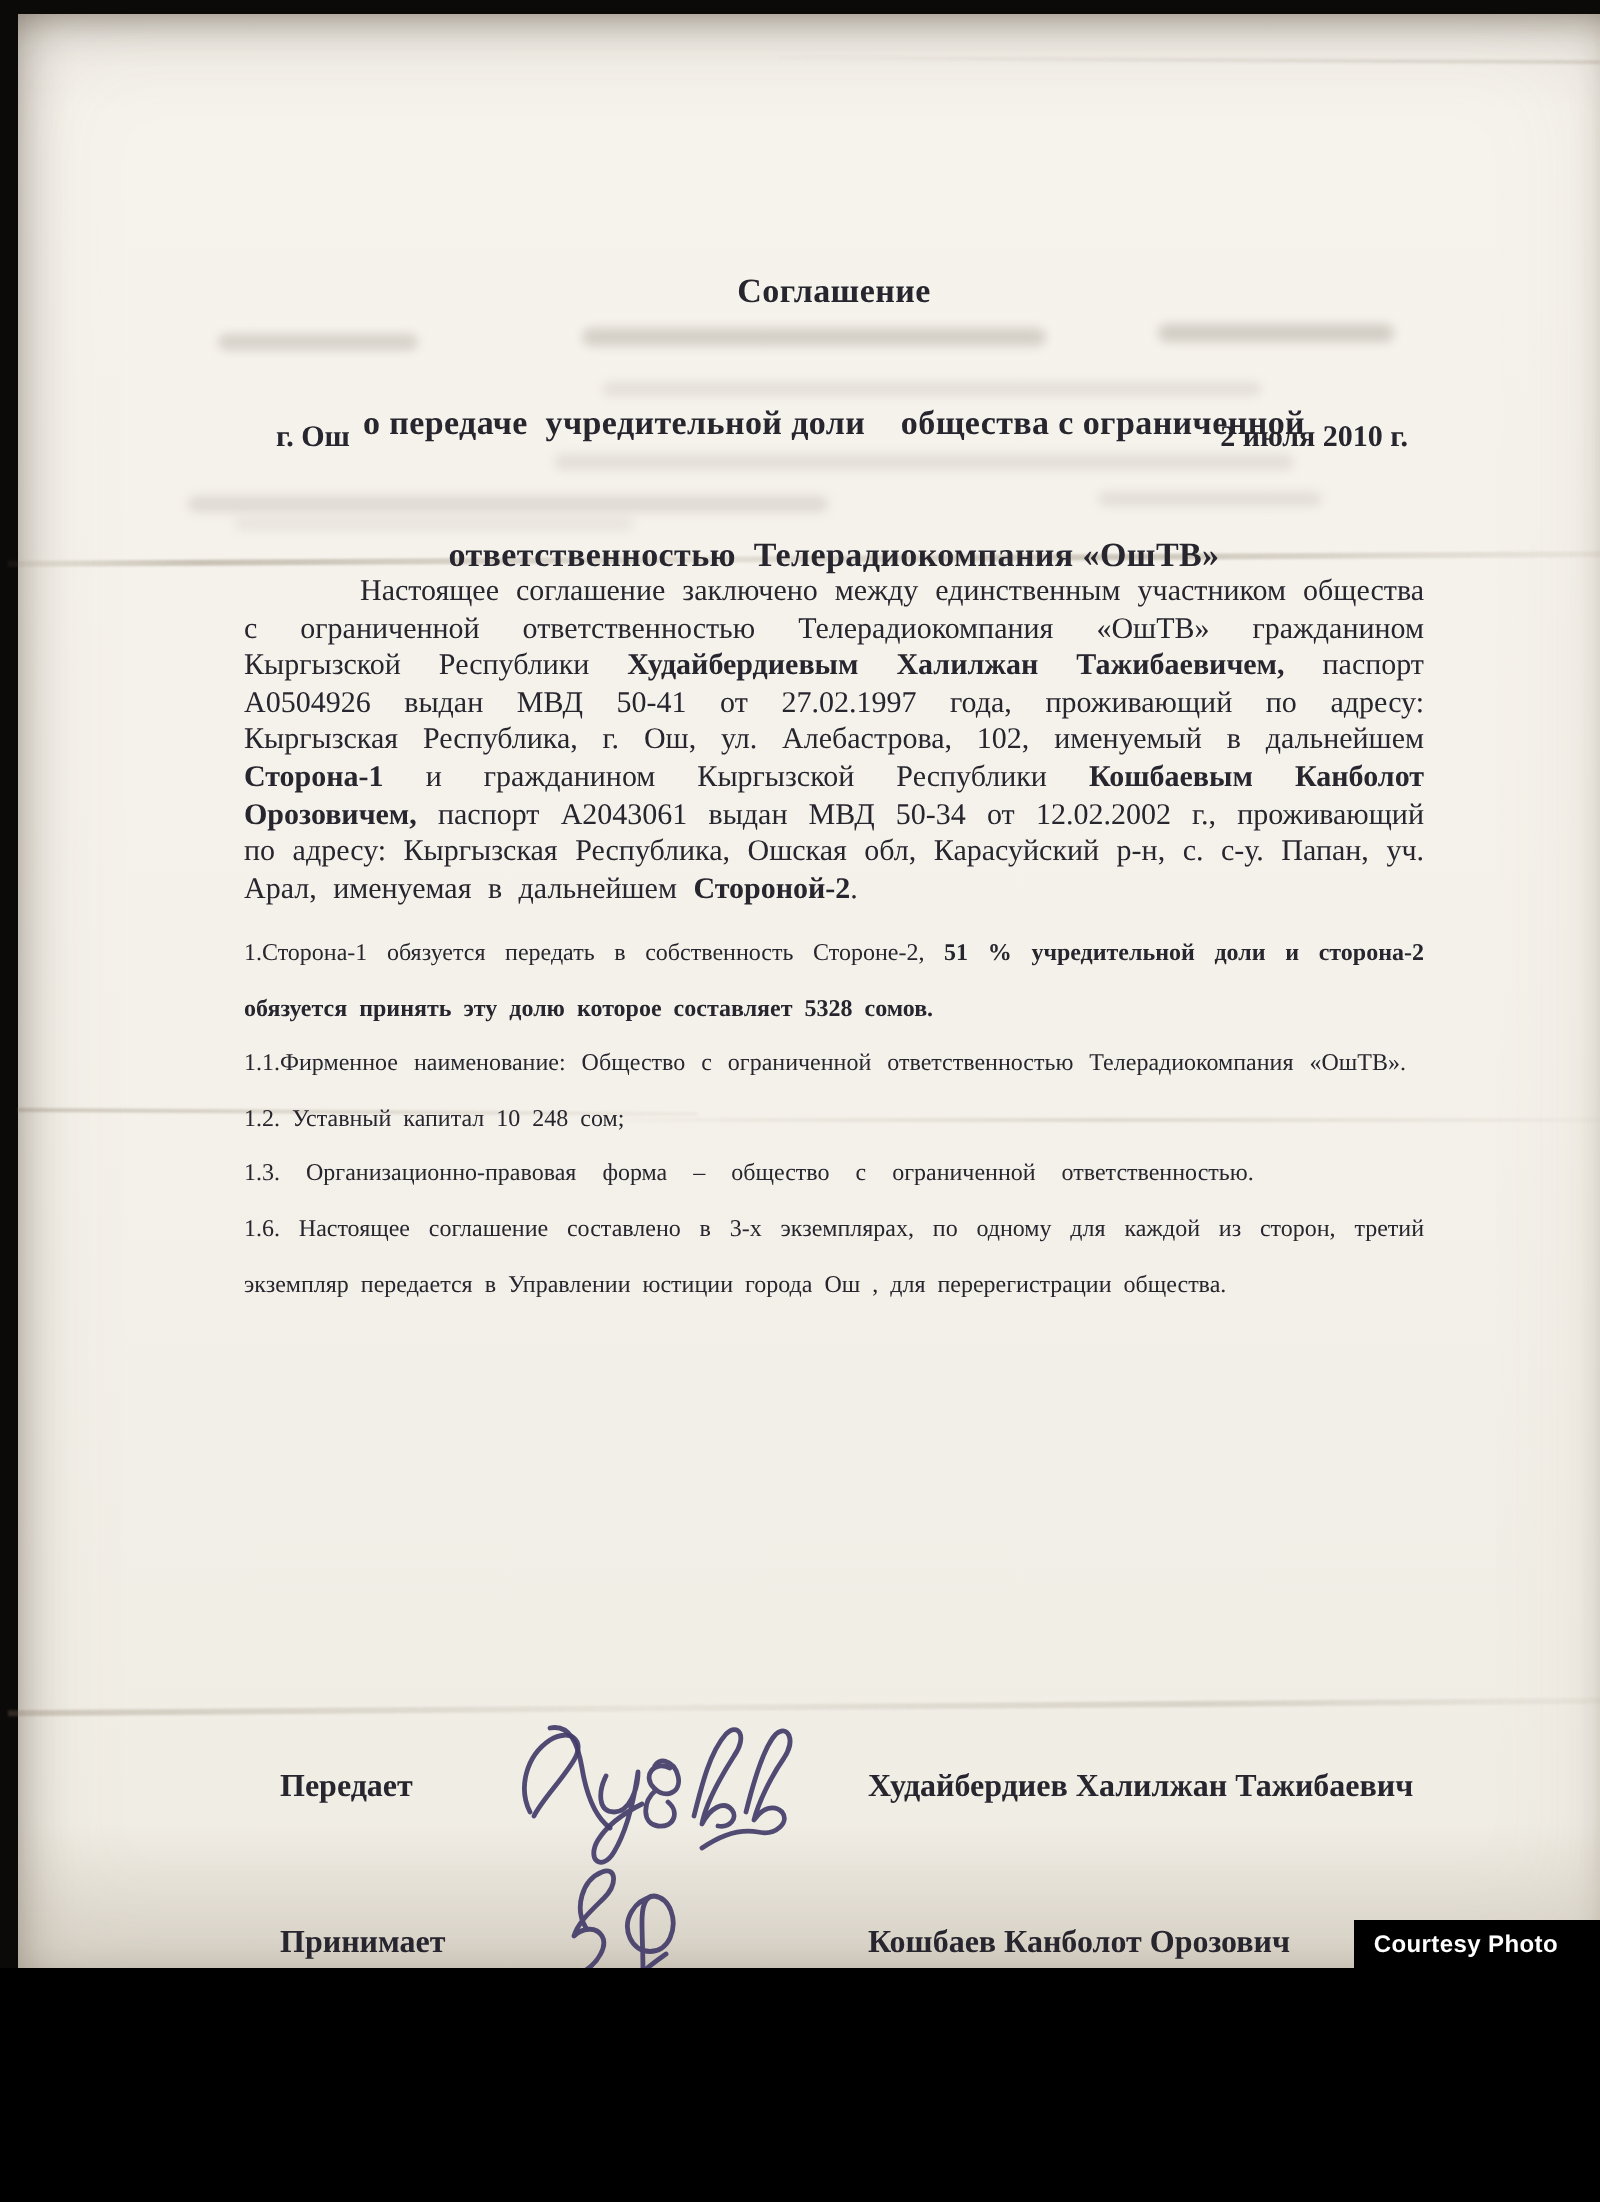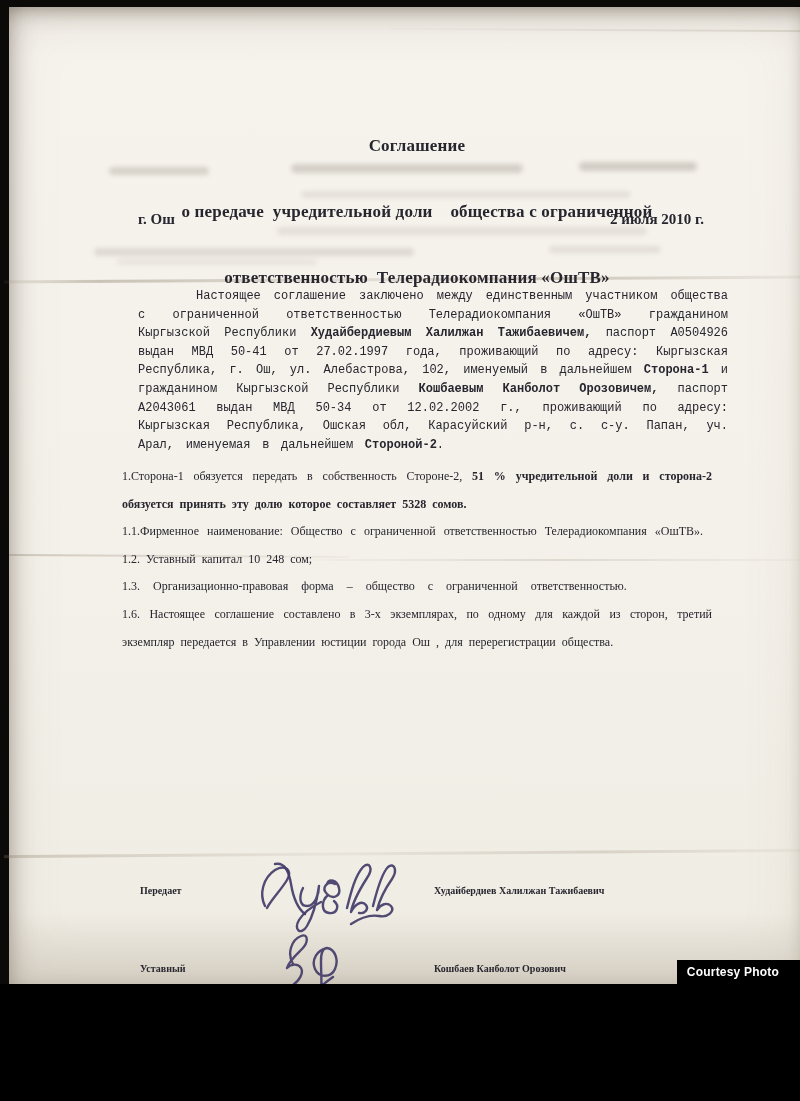--- a/index.html
+++ b/index.html
@@ -39,29 +39,29 @@
   .crease.c-top{left:380px;right:0;top:22px;height:2px;transform:rotate(.3deg);
     background:linear-gradient(90deg,rgba(130,116,94,.02),rgba(130,116,94,.20));}
   
   .ghost-line{position:absolute;border-radius:5px;background:#8d8476;filter:blur(2.6px);pointer-events:none;}
   
   .content{position:absolute;left:113px;top:0;width:590px;height:100%;}
   .doc-title{position:absolute;top:84px;left:-20px;right:-20px;text-align:center;
     font-weight:bold;font-size:17px;line-height:22px;white-space:pre;letter-spacing:.2px;}
   .dateline{position:absolute;top:204px;left:16px;right:8px;display:flex;
     justify-content:space-between;font-weight:bold;font-size:15px;}
-  .intro{position:absolute;top:280px;left:16px;width:590px;margin:0;
-    font-size:12px;line-height:18.6px;text-align:justify;text-indent:58px;word-spacing:4.5px;font-family:Liberation Mono, monospace;}
+  .intro{position:absolute;top:280px;left:0;width:590px;margin:0;
+    font-size:15px;line-height:18.6px;text-align:justify;text-indent:58px;word-spacing:4.5px;}
   .clauses{position:absolute;top:456px;left:0;width:590px;font-size:12px;line-height:27.6px;}
   .clauses p{margin:0;text-align:justify;word-spacing:3px;}
   .clauses p.w1{word-spacing:5px;}
   .clauses p.w2{word-spacing:10px;}
   .b{font-weight:bold;}
   
-  .sig-row{position:absolute;left:18px;right:0;font-weight:bold;font-size:10px;height:22px;}
+  .sig-row{position:absolute;left:18px;right:0;font-weight:bold;font-size:16px;height:22px;}
   .sig-row .sig-name{position:absolute;left:294px;top:0;white-space:nowrap;}
   .sig-svg{position:absolute;pointer-events:none;}
   .sig-svg path{fill:none;stroke:var(--sig);stroke-width:2.4;stroke-linecap:round;stroke-linejoin:round;opacity:.92;}
   
   .courtesy{position:absolute;right:0;bottom:0;background:var(--badge-bg);color:var(--badge-fg);
     font-family:"Liberation Sans","DejaVu Sans",sans-serif;font-weight:bold;font-size:12px;
     line-height:12px;padding:6px 21px 6px 10px;letter-spacing:.2px;}
 </style>
 </head>
 <body>
@@ -108,21 +108,21 @@
         <p><span>1.2. Уставный капитал 10 248 сом;</span></p>
         <p class="w2"><span>1.3. Организационно-правовая форма – общество с ограниченной ответственностью.</span></p>
         <p><span>1.6. Настоящее соглашение составлено в 3-х экземплярах, по одному для каждой из сторон, третий экземпляр передается в Управлении юстиции города Ош , для перерегистрации общества.</span></p>
       </div>
 
       <div class="sig-row" style="top:878px;">
         <span>Передает</span>
         <span class="sig-name">Худайбердиев Халилжан Тажибаевич</span>
       </div>
       <div class="sig-row" style="top:956px;">
-        <span>Уставный</span>
+        <span>Принимает</span>
         <span class="sig-name">Кошбаев Канболот Орозович</span>
       </div>
     </div>
 
     <svg class="sig-svg" style="left:246px;top:853px;" width="150" height="85" viewBox="0 0 150 85" aria-hidden="true">
       <path d="M10,46 C4,34 8,18 20,10 C30,4 38,10 32,20 C26,30 16,40 12,48"></path>
       <path d="M20,4 C30,2 34,12 36,24 C38,36 42,48 50,54"></path>
       <path d="M48,28 C44,36 44,46 52,46 C60,46 64,34 64,26 C62,40 58,56 52,66 C46,76 38,70 44,60 C49,52 58,46 66,42"></path>
       <path d="M80,24 C72,20 66,28 72,34 C78,40 86,36 84,28 C82,20 74,18 72,24 M73,35 C66,41 66,52 74,53 C82,54 85,46 79,41"></path>
       <path d="M92,48 C96,32 100,16 108,7 C114,1 119,8 112,18 C105,29 98,41 96,52 C100,44 107,40 111,45 C114,49 110,54 104,53"></path>

